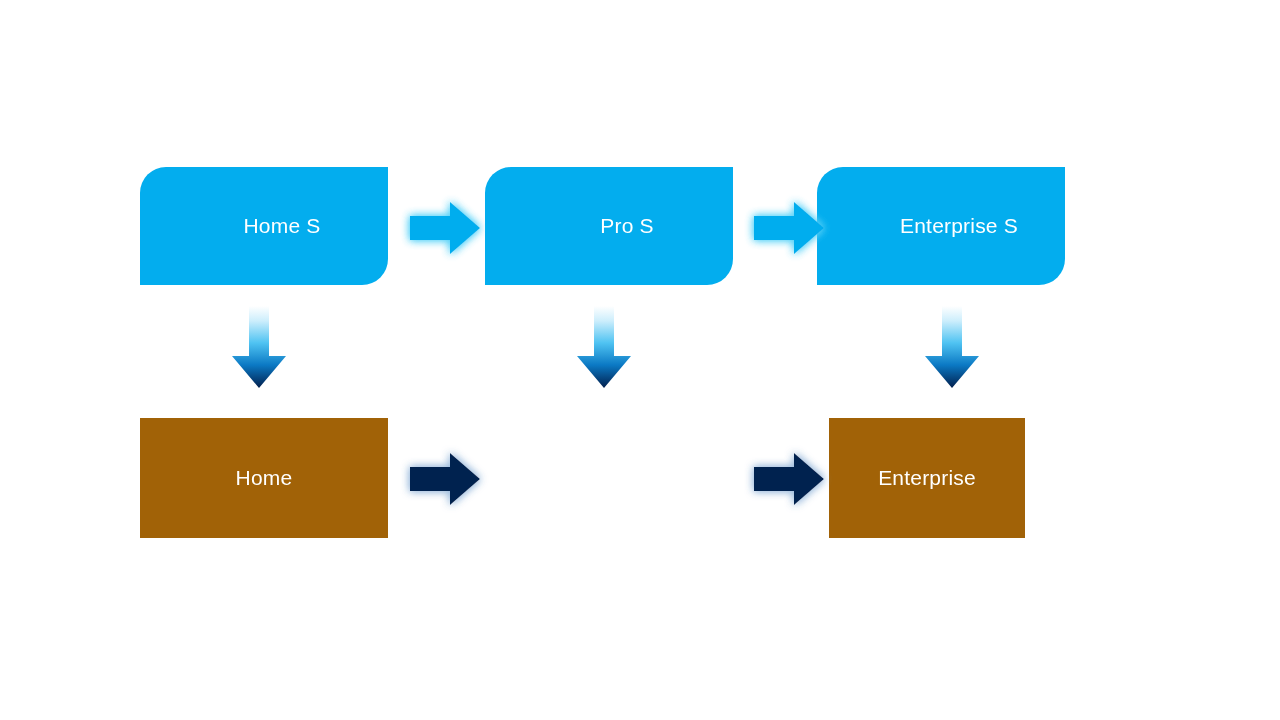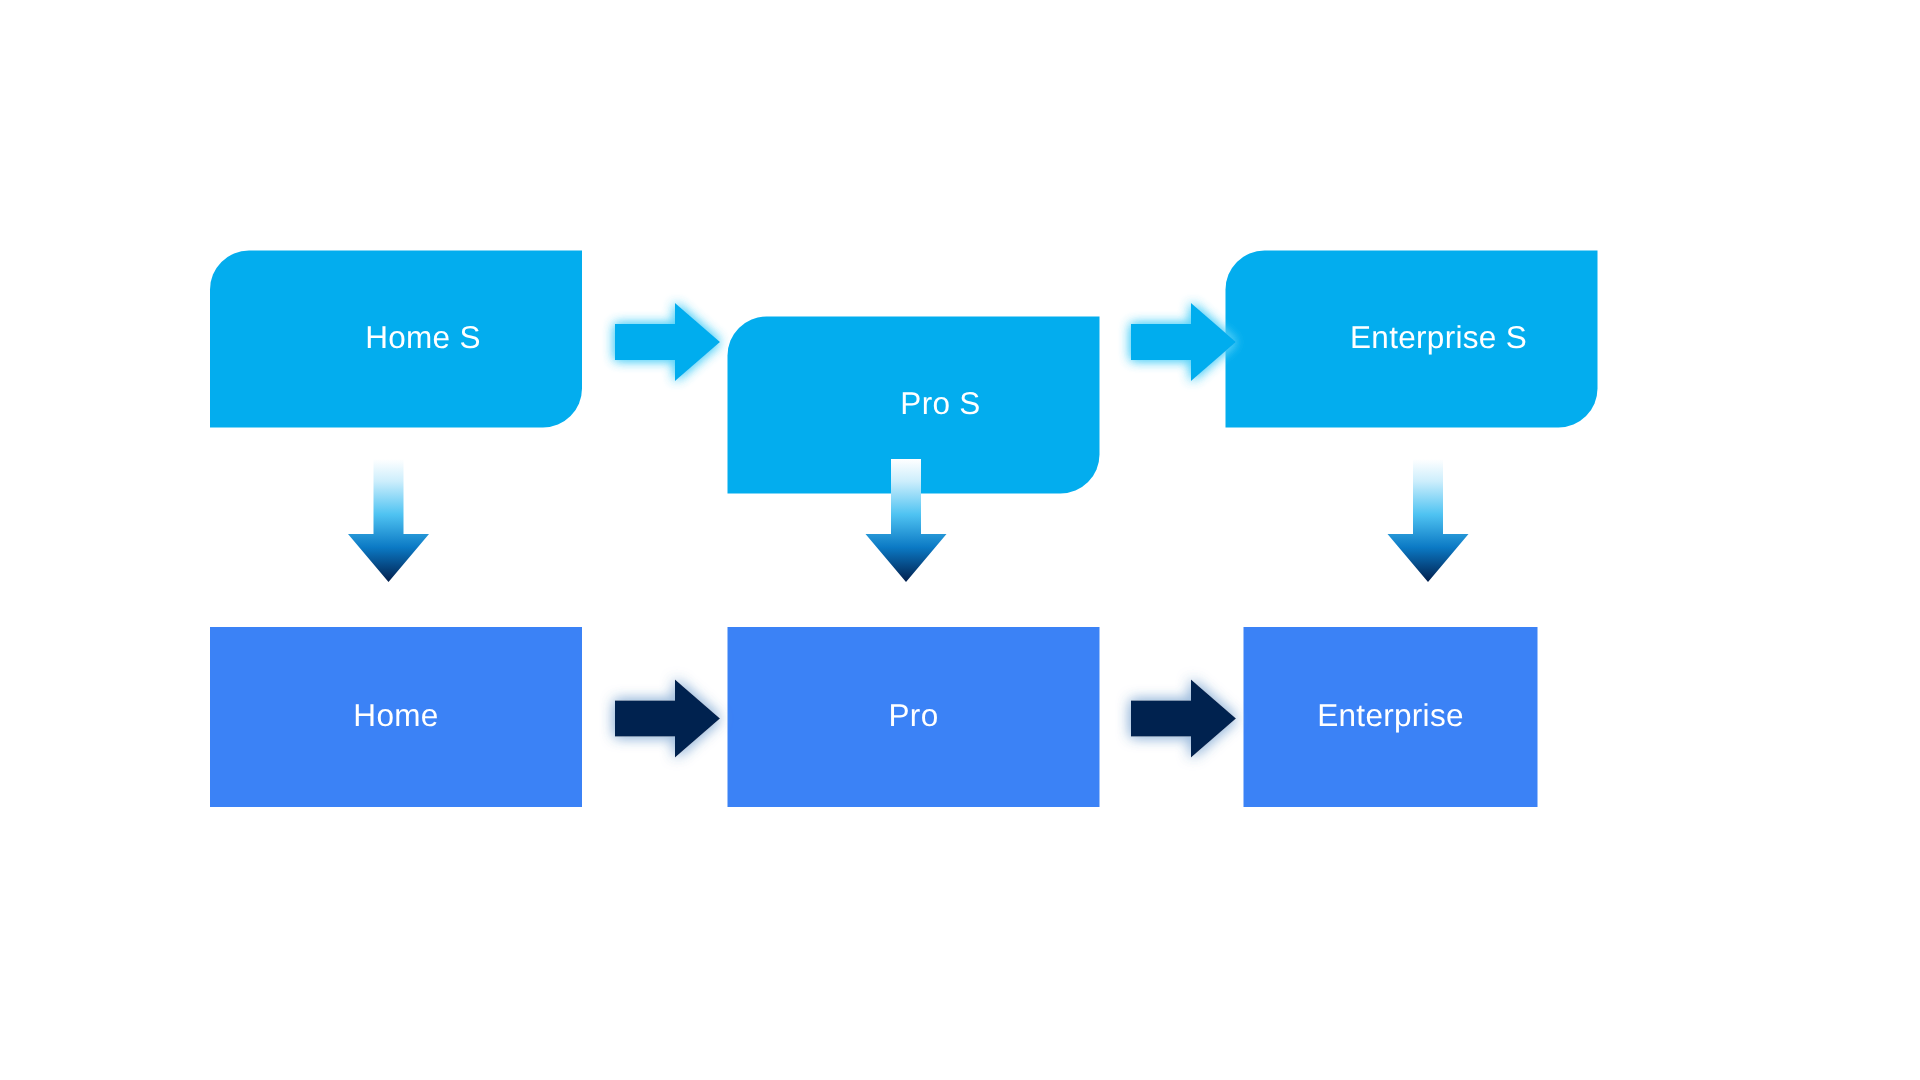--- a/index.html
+++ b/index.html
@@ -39,21 +39,21 @@
     user-select: none;
   }
 
   .node-s {
     background: #03adee;
     border-radius: 26px 0 26px 0; 
     padding-left: 36px;
   }
 
   .node-base {
-    background: #3b82f6;
+    background: #a16207;
     border-radius: 0;
   }
 
   .node-label {
     display: block;
     pointer-events: none;
     text-align: center;
     padding-bottom: 1px;
   }
 
@@ -70,35 +70,32 @@
 </style>
 </head>
 <body>
 
 <div id="canvas">
 
   <div class="node node-s" style="left:140px; top:167px; width:248px; height:118px;">
     <span class="node-label">Home S</span>
   </div>
 
-  <div class="node node-s" style="left:485px; top:167px; width:248px; height:118px;margin-top:44px;">
+  <div class="node node-s" style="left:485px; top:167px; width:248px; height:118px;">
     <span class="node-label">Pro S</span>
   </div>
 
   <div class="node node-s" style="left:817px; top:167px; width:248px; height:118px;">
     <span class="node-label">Enterprise S</span>
   </div>
 
   <div class="node node-base" style="left:140px; top:418px; width:248px; height:120px;">
     <span class="node-label">Home</span>
   </div>
 
-  <div class="node node-base" style="left:485px; top:418px; width:248px; height:120px;">
-    <span class="node-label">Pro</span>
-  </div>
 
   <div class="node node-base" style="left:829px; top:418px; width:196px; height:120px;">
     <span class="node-label">Enterprise</span>
   </div>
 
   <svg width="0" height="0" style="position:absolute;" aria-hidden="true">
     <defs>
       <linearGradient id="gradDown" x1="0" y1="0" x2="0" y2="1">
         <stop offset="0%" stop-color="#ffffff"></stop>
         <stop offset="18%" stop-color="#cdeefc"></stop>

